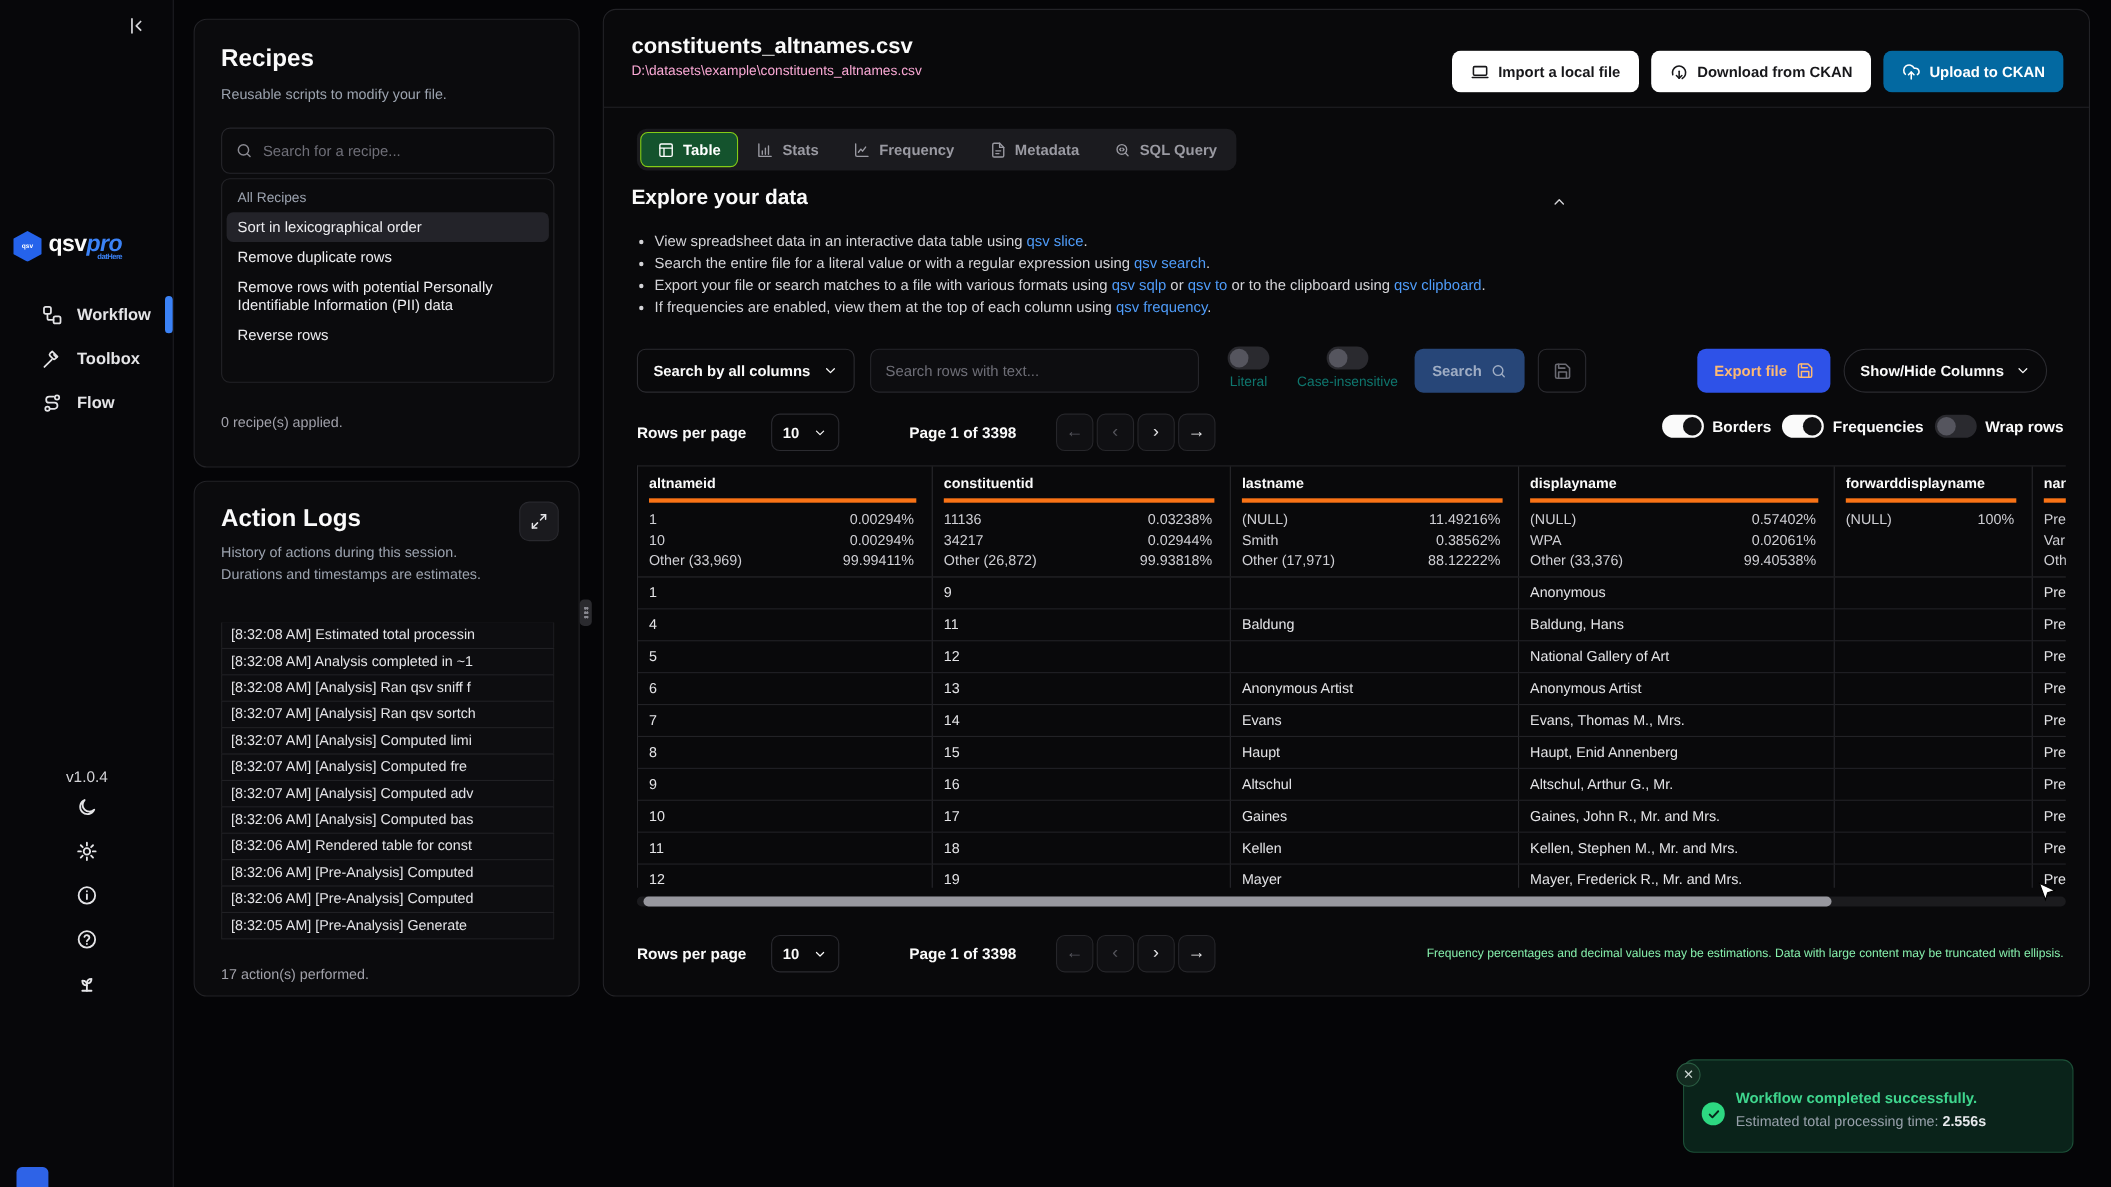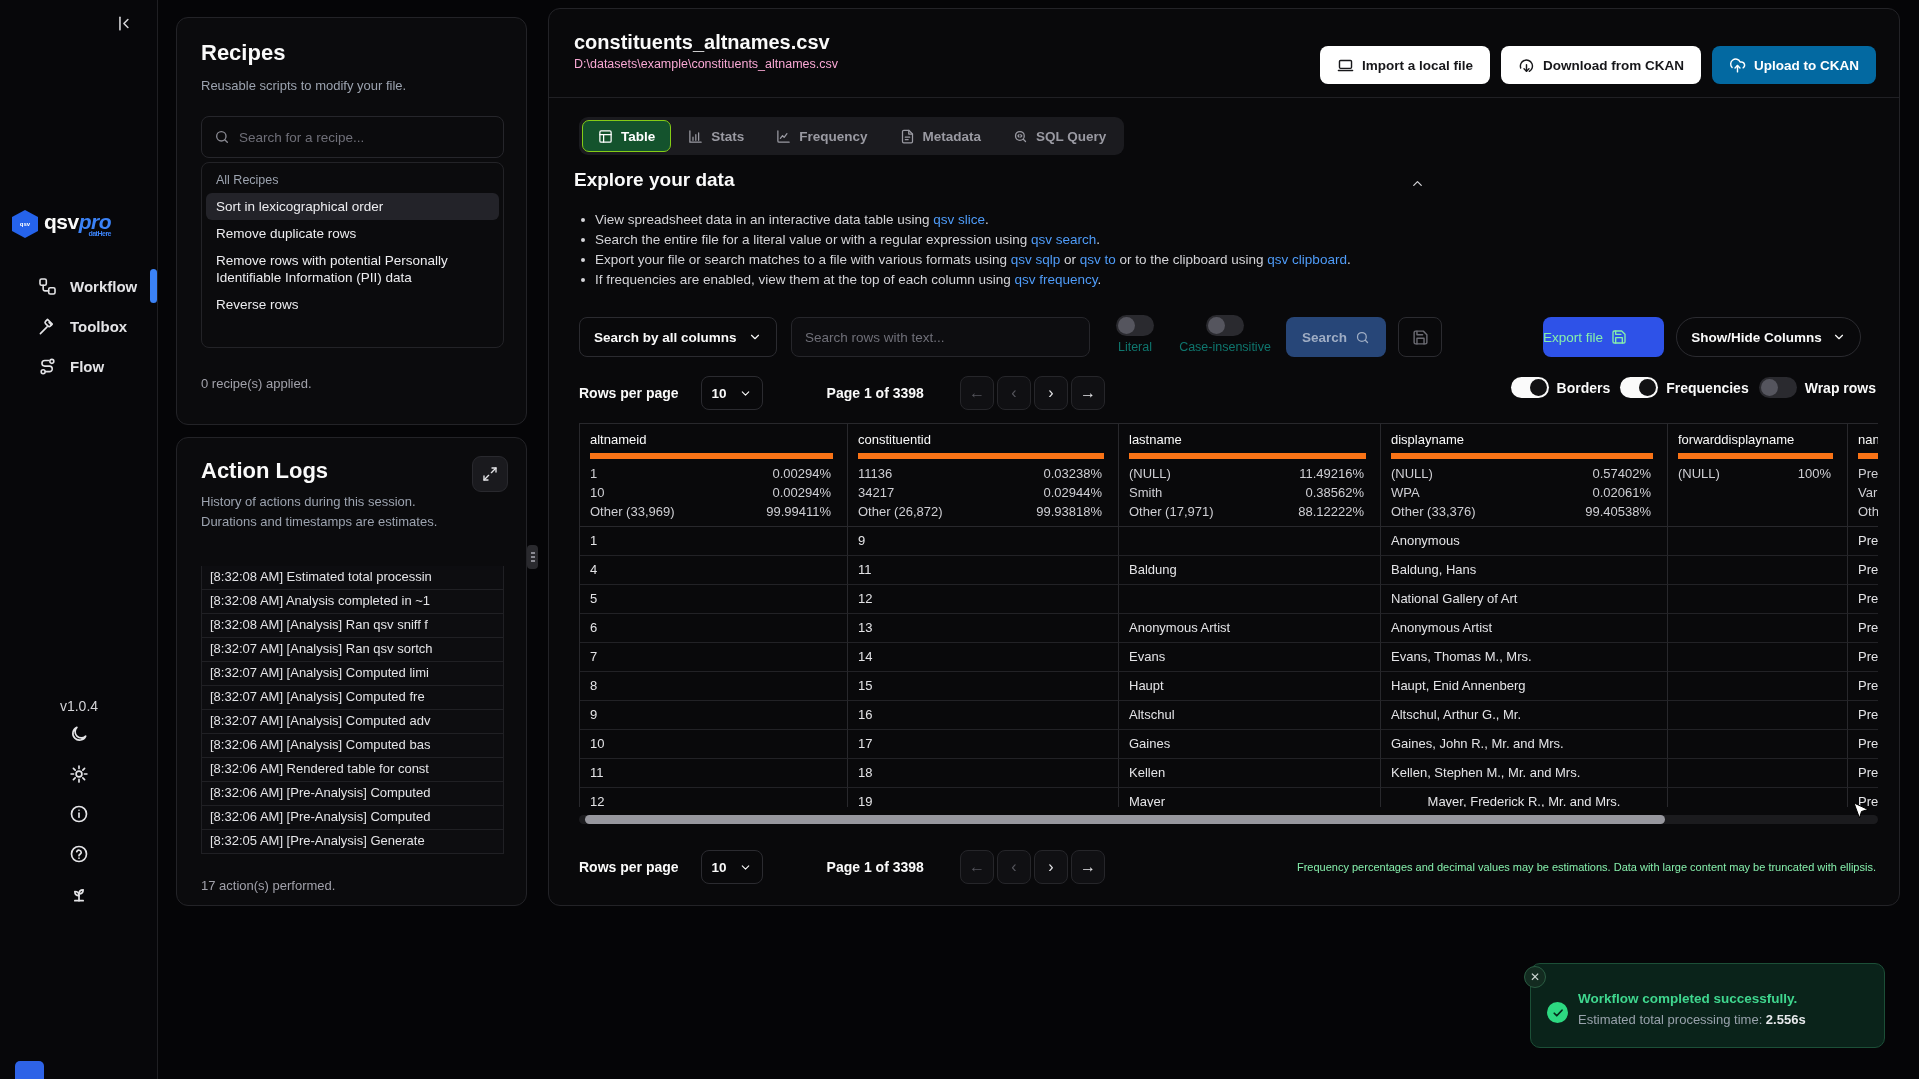--- a/index.html
+++ b/index.html
@@ -72,38 +72,38 @@
   #row-search::placeholder{color:#6f6f78}
   .mini-toggle-group{position:absolute;top:306px;display:flex;flex-direction:column;align-items:center;gap:4px}
   .mini-toggle-group .lbl{font-size:12.5px;color:#0f766e}
   .toggle{width:38px;height:21px;border-radius:11px;position:relative;flex:none;cursor:pointer}
   .toggle.off{background:#2a2a2f}
   .toggle.off .knob{position:absolute;left:2px;top:2px;width:17px;height:17px;border-radius:50%;background:#55555e}
   .toggle.on{background:#fafafa}
   .toggle.on .knob{position:absolute;right:2px;top:2px;width:17px;height:17px;border-radius:50%;background:#111113}
   #btn-search{position:absolute;left:737px;top:308px;width:100px;height:40px;border-radius:8px;background:#274678;color:#9fadc4;font-size:13.5px;font-weight:700;display:flex;align-items:center;justify-content:center;gap:8px}
   #btn-save-search{position:absolute;left:849px;top:308px;width:44px;height:40px;border:1px solid #2b2b30;border-radius:8px;color:#6b6b73;display:flex;align-items:center;justify-content:center}
-  #btn-export{position:absolute;left:994px;top:308px;width:121px;height:40px;border-radius:8px;background:#2e52e8;color:#86efac;font-size:13.5px;font-weight:400;display:flex;align-items:center;justify-content:flex-start;gap:8px}
+  #btn-export{position:absolute;left:994px;top:308px;width:121px;height:40px;border-radius:8px;background:#2e52e8;color:#fdba74;font-size:13.5px;font-weight:700;display:flex;align-items:center;justify-content:center;gap:8px}
   #btn-columns{position:absolute;left:1127px;top:308px;width:185px;height:40px;border:1px solid #2b2b30;border-radius:20px;font-size:13.5px;font-weight:700;display:flex;align-items:center;justify-content:center;gap:10px}
   
   .pager{position:absolute;left:30px;height:36px;display:flex;align-items:center}
   .pager .rpp-label{font-size:14px;font-weight:700}
   .pager .rpp-select{margin-left:22px;width:62px;height:34px;border:1px solid #2b2b30;border-radius:8px;display:flex;align-items:center;justify-content:space-between;padding:0 10px;font-size:13.5px;font-weight:700;cursor:pointer}
   .pager .page-label{margin-left:64px;font-size:14px;font-weight:700}
   .pager .navbtns{margin-left:36px;display:flex;gap:3px}
   .navbtn{width:34px;height:34px;border:1px solid #26262a;background:#101013;border-radius:8px;display:flex;align-items:center;justify-content:center;font-size:16px;color:#e4e4e7}
   .navbtn.dis{color:#55555c}
   #view-toggles{position:absolute;right:23px;top:368px;display:flex;align-items:center;gap:10px}
   #view-toggles .vt{display:flex;align-items:center;gap:8px;font-size:14px;font-weight:700}
   
   #table-wrap{position:absolute;left:30px;top:414px;width:1299px;height:384px;overflow:hidden}
   #dtable{width:1468px;border-left:1px solid #28282c;border-top:1px solid #28282c}
   .trow{display:flex}
   .hcell{border-right:1px solid #28282c;padding:8px 0 0 10px;flex:none}
-  .hname{font-size:13px;font-weight:400;border-bottom:6px solid #f97316;padding-bottom:6px;margin-right:14px}
+  .hname{font-size:13px;font-weight:700;border-bottom:4px solid #f97316;padding-bottom:6px;margin-right:14px}
   .freqline{display:flex;justify-content:space-between;font-size:13px;color:#cfcfd4;height:19px;line-height:19px;padding-right:16px}
   .freqbox{margin-top:5px;height:62px}
   #dhead{border-bottom:1px solid #28282c}
   .dcell{flex:none;height:29px;line-height:28px;font-size:13px;color:#e4e4e7;padding:0 10px;border-right:1px solid #28282c;border-bottom:1px solid #222226;white-space:nowrap;overflow:hidden}
   
   #hscroll{position:absolute;left:30px;top:806px;width:1299px;height:9px;background:#1b1b1e;border-radius:5px;cursor:pointer}
   #hscroll .thumb{position:absolute;left:6px;top:0;width:1080px;height:9px;background:#97979e;border-radius:5px}
   #footer-note{position:absolute;right:23px;top:852px;font-size:11px;color:#86efac}
   
   #toast{position:absolute;left:1530px;top:963px;width:355px;height:85px;background:#0a231a;border:1px solid #1c4f37;border-radius:10px}
@@ -626,21 +626,21 @@
             <div class="dcell" style="width: 271px;">18</div>
             <div class="dcell" style="width: 262px;">Kellen</div>
             <div class="dcell" style="width: 287px;">Kellen, Stephen M., Mr. and Mrs.</div>
             <div class="dcell" style="width: 180px;"></div>
             <div class="dcell" style="width: 200px;">Pre</div>
           </div>
           <div class="trow">
             <div class="dcell" style="width: 268px;">12</div>
             <div class="dcell" style="width: 271px;">19</div>
             <div class="dcell" style="width: 262px;">Mayer</div>
-            <div class="dcell" style="width: 287px; text-align: center;">Mayer, Frederick R., Mr. and Mrs.</div>
+            <div class="dcell" style="width: 287px;">Mayer, Frederick R., Mr. and Mrs.</div>
             <div class="dcell" style="width: 180px;"></div>
             <div class="dcell" style="width: 200px;">Pre</div>
           </div>
         </div>
     </div>
     <div id="hscroll">
         <span class="thumb"></span>
       </div>
 
     <div class="pager" style="top:840px">

